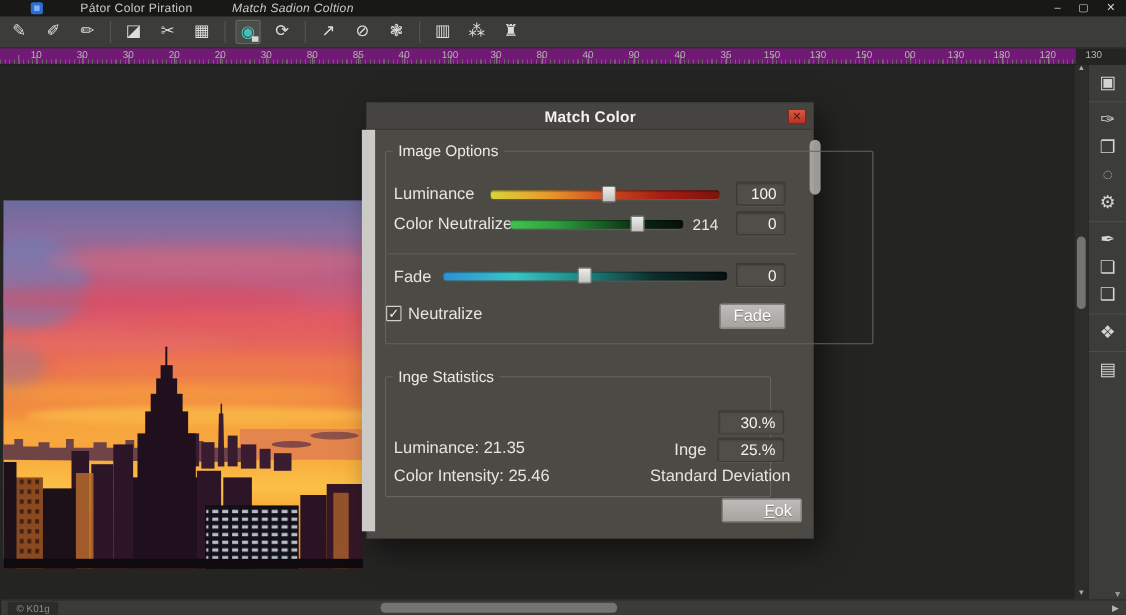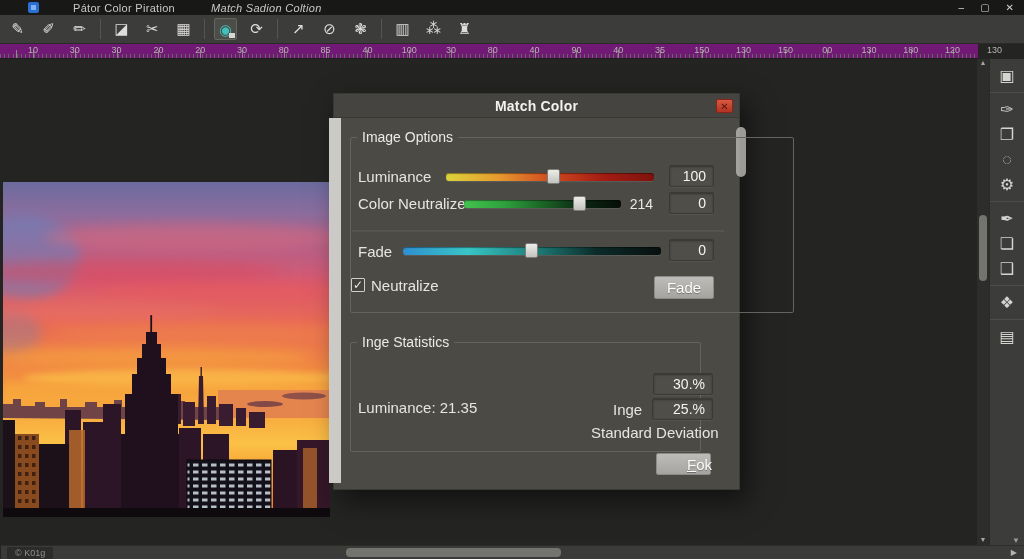--- a/index.html
+++ b/index.html
@@ -310,23 +310,24 @@
       <span class="btn-label">Fade</span>
     </button>
 
     <div class="fieldset fs-statistics">
       <span class="legend">Inge Statistics</span>
     </div>
     <div class="value-box" style="left:319px;top:279px;width:60px;">30.%</div>
     <span class="dlg-label" style="left:24px;top:305px;">Luminance: 21.35</span>
     <span class="dlg-label" style="left:279px;top:307px;">Inge</span>
     <div class="value-box" style="left:318px;top:304px;width:61px;">25.%</div>
+    <span class="dlg-label" style="left:24px;top:330px;">Color Intensity: 25.46</span>
     <span class="dlg-label" style="left:257px;top:330px;">Standard Deviation</span>
 
-    <button class="dlg-btn btn-ok" style="left:322px;top:359px;width:55px;height:22px;padding-left:30px;">
+    <button class="dlg-btn btn-ok" style="left:322px;top:359px;width:73px;height:22px;padding-left:30px;">
       <span class="btn-label">Fok</span>
     </button>
   </div>
 
   <div class="vscroll">
     <div class="arrow up">▲</div>
     <div class="v-thumb" style="top: 156px; height: 66px;"></div>
     <div class="arrow down">▼</div>
   </div>
 

